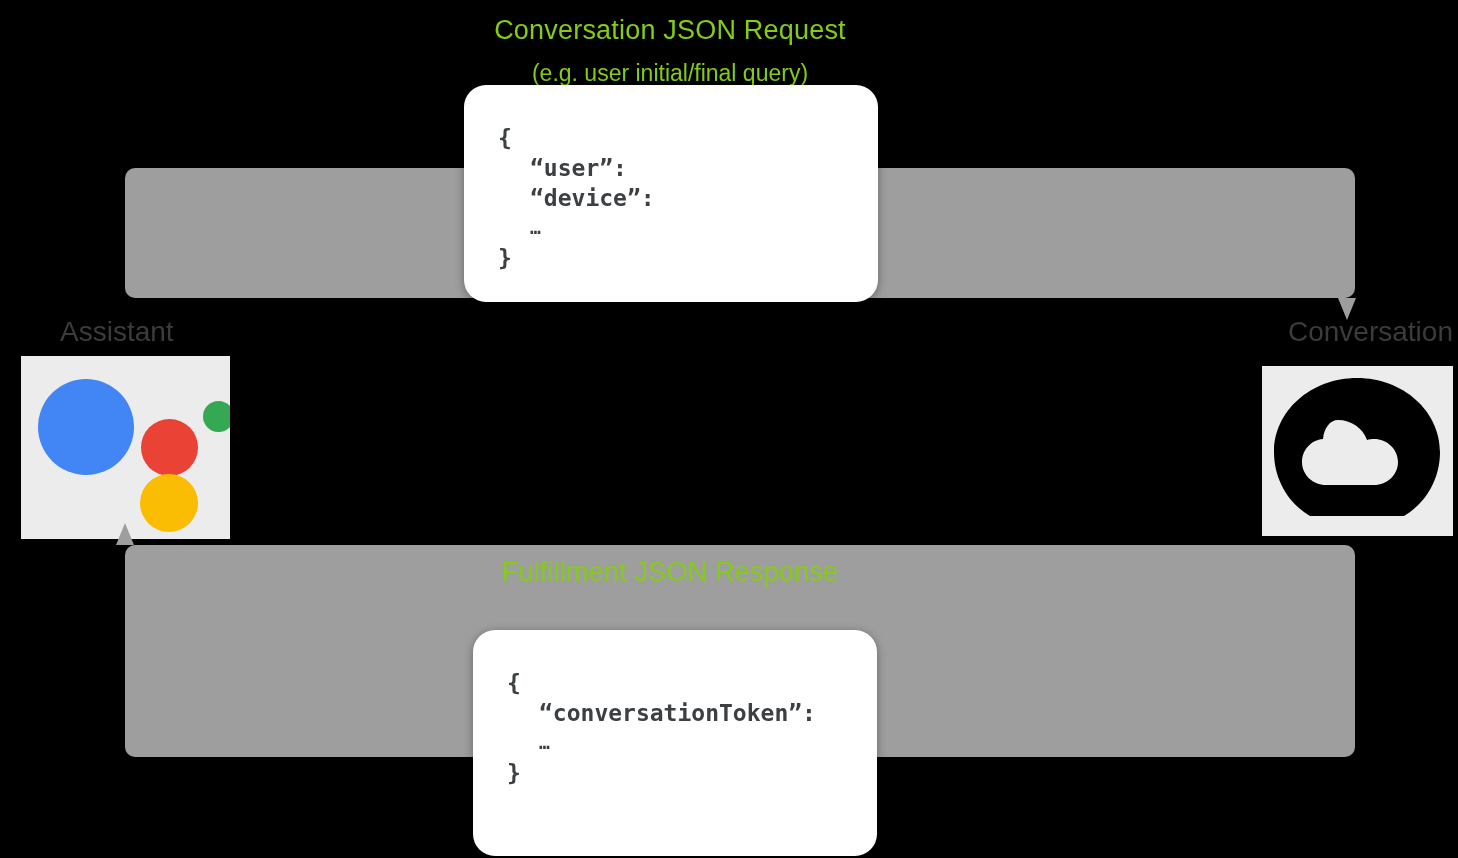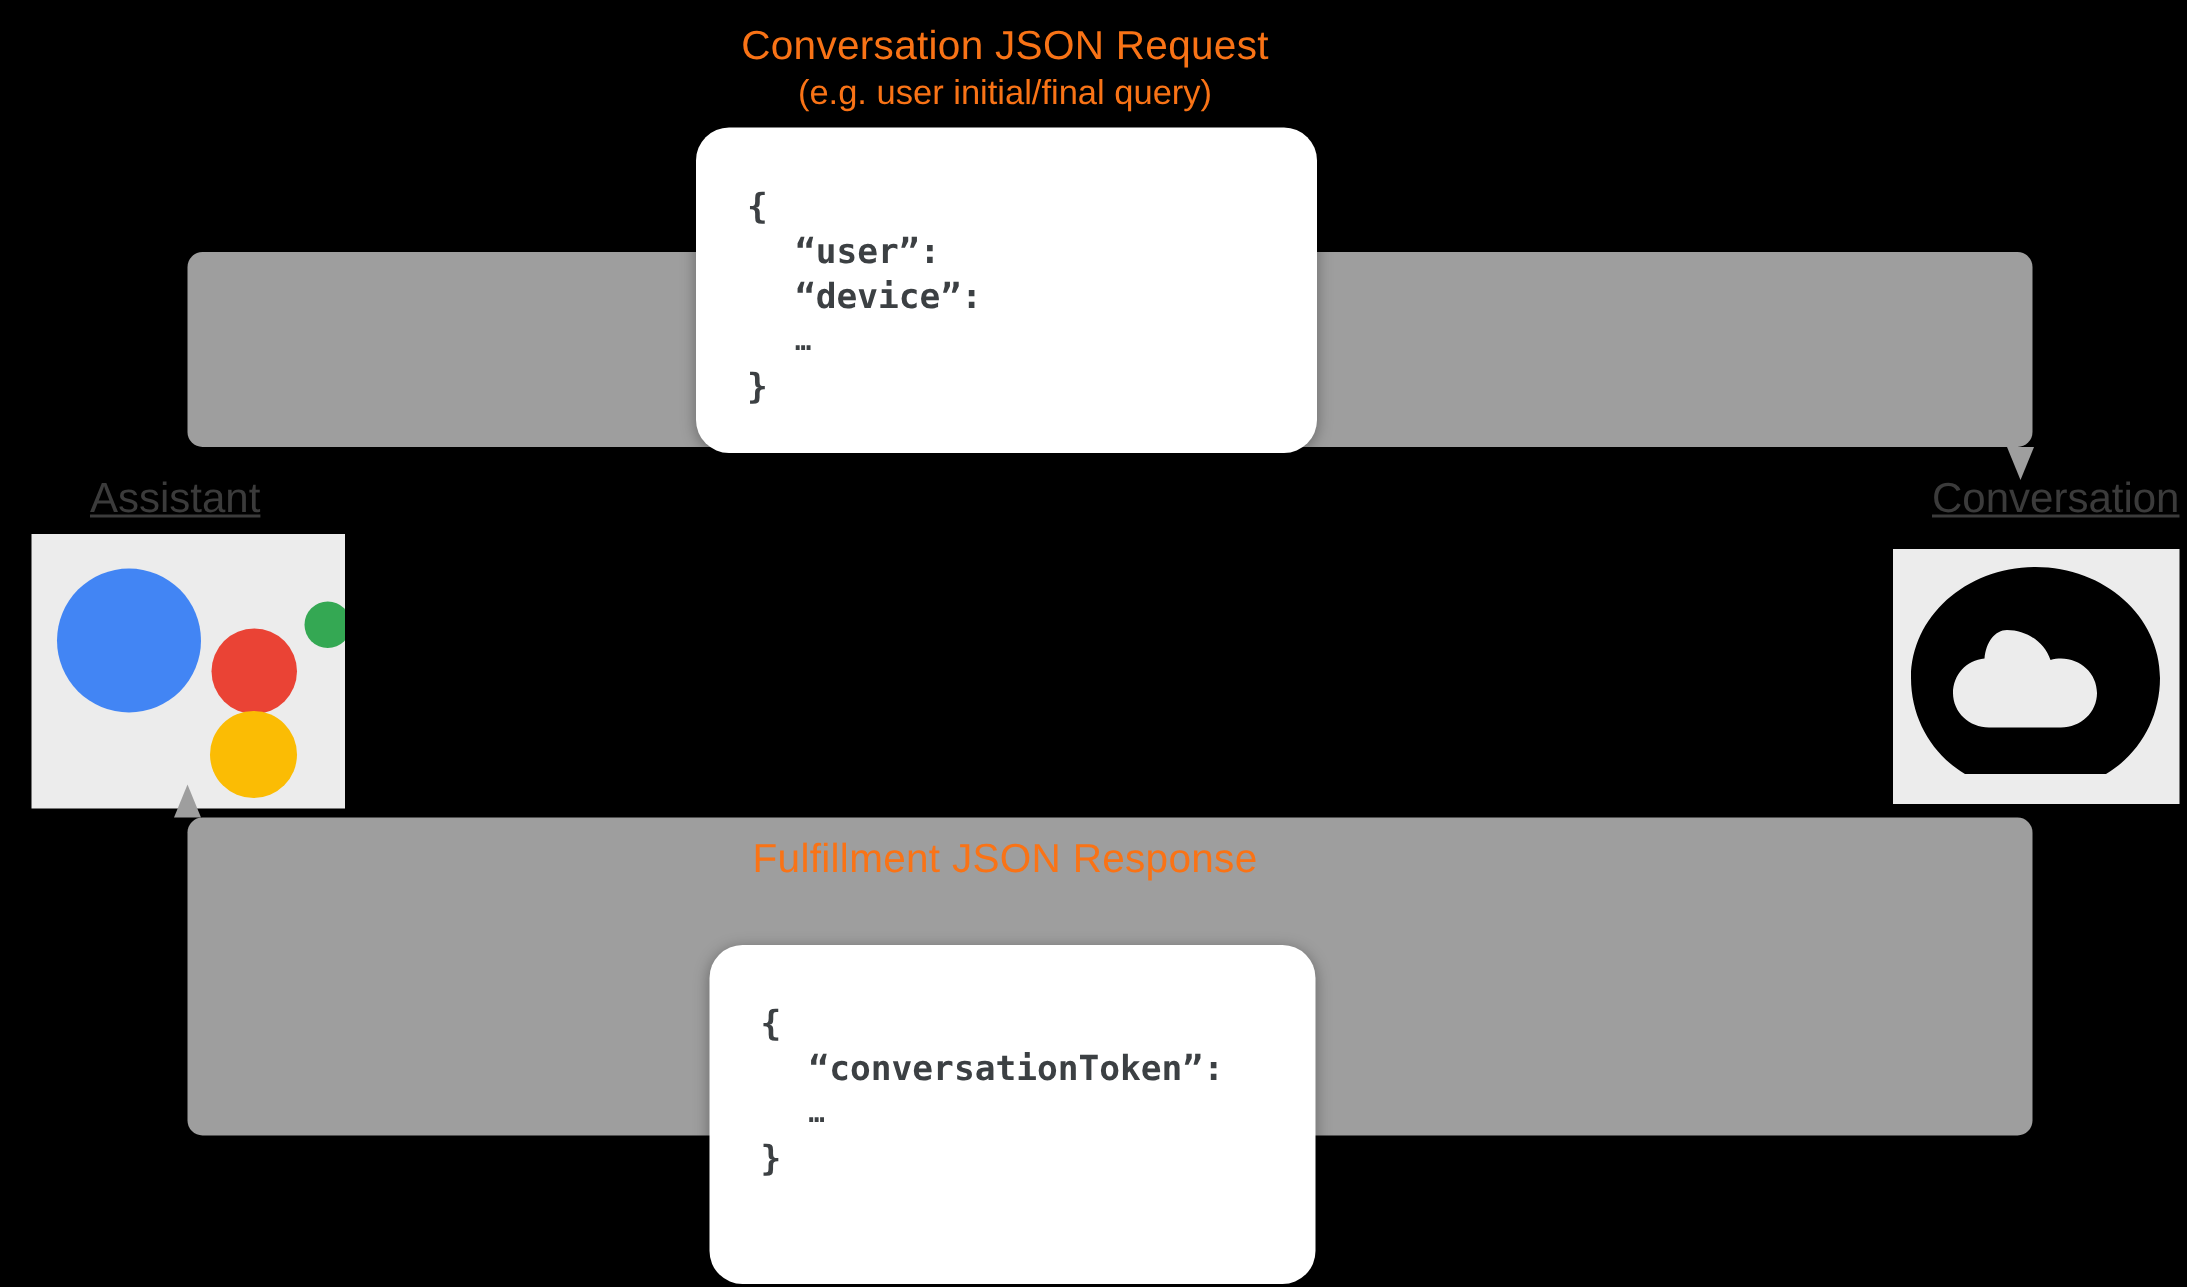--- a/index.html
+++ b/index.html
@@ -34,45 +34,44 @@
     border-left:9px solid transparent;
     border-right:9px solid transparent;
     border-bottom:22px solid #9e9e9e;
   }
 
   
   .flow-label{
     position:absolute;
     text-align:center;
     line-height:1.2;
-    color:#f97316;
+    color:#84cc16;
     white-space:nowrap;
   }
   .flow-label .title{
     font-size:27px;
     font-weight:400;
     letter-spacing:.2px;
     display:block;
   }
   .flow-label .subtitle{
     font-size:23px;
     font-weight:400;
     display:block;
-    margin-top:2px;
+    margin-top:14px;
   }
   #request-label{ left:0; top:14px; width:1340px; }
   #response-label{ left:0; top:556px; width:1340px; }
 
   
   .endpoint-label{
     position:absolute;
     font-size:28px;
     color:#3b3b3b;
     white-space:nowrap;
-    text-decoration:underline;
   }
   #assistant-label{ left:60px; top:316px; }
   #fulfillment-label{ left:1288px; top:316px; }
 
   
   .icon-tile{
     position:absolute;
     background:#ececec;
     overflow:hidden;
   }

